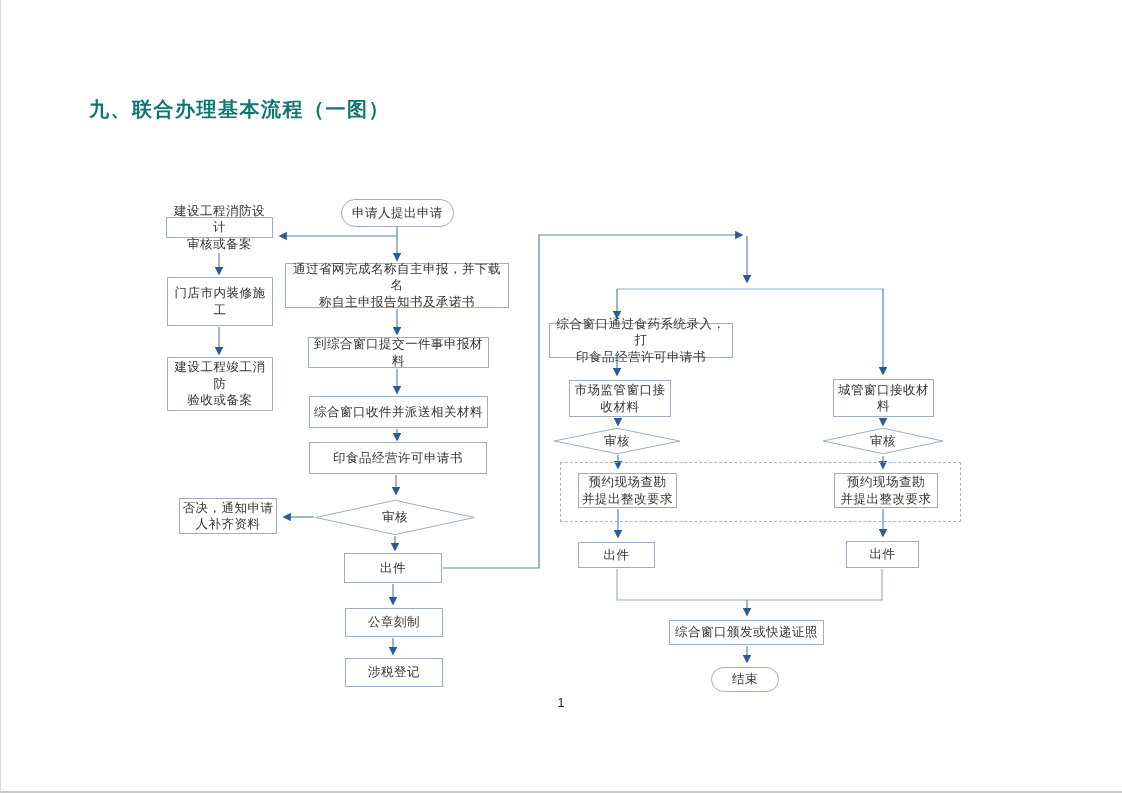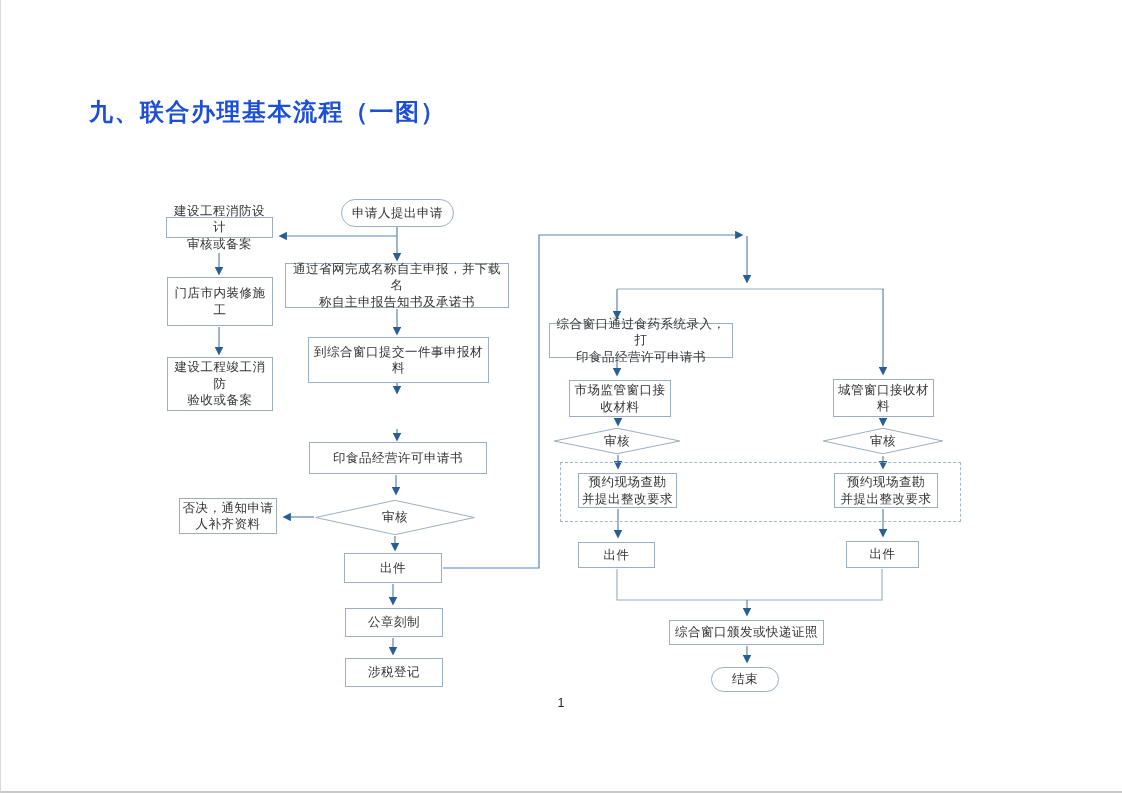--- a/index.html
+++ b/index.html
@@ -4,21 +4,21 @@
 <style>
   html,body { margin:0; padding:0; background:#ffffff; }
   .page {
     position:relative; width:1122px; height:793px; background:#ffffff;
     font-family:"DejaVu Serif", serif; overflow:hidden;
     border-left:1px solid #d9d9d9; border-bottom:2px solid #c9c9c9; box-sizing:border-box;
   }
   .section-heading {
     position:absolute; left:88px; top:96px;
     font-family:"Liberation Sans", sans-serif; font-weight:bold;
-    font-size:24px; letter-spacing:1.5px; color:#1d4ed8; white-space:nowrap;
+    font-size:20px; letter-spacing:1.5px; color:#0f766e; white-space:nowrap;
   }
   .chart-title {
     position:absolute; left:313px; top:137px; display:flex; align-items:baseline;
     color:#141414; white-space:nowrap;
   }
   .chart-title .main { font-size:23px; font-weight:bold; letter-spacing:1px; }
   .chart-title .note { font-size:14.5px; font-weight:normal; letter-spacing:0.5px; }
 
   #connectors { position:absolute; left:0; top:0; width:1122px; height:793px; }
   .flow { stroke:#5b85ae; stroke-width:1.2; fill:none; }
@@ -103,24 +103,27 @@
   <div class="node box" style="left:166px;top:357px;width:106px;height:54px">
     <span class="label">建设工程竣工消防
 验收或备案</span>
   </div>
 
   <div class="node box" style="left:284px;top:263px;width:224px;height:45px">
     <span class="label">通过省网完成名称自主申报，并下载名
 称自主申报告知书及承诺书</span>
   </div>
 
-  <div class="node box" style="left:307px;top:337px;width:181px;height:46px">
+  <div class="node box" style="left:307px;top:337px;width:181px;height:31px">
     <span class="label">到综合窗口提交一件事申报材料</span>
   </div>
 
+  <div class="node box" style="left:308px;top:396px;width:179px;height:32px">
+    <span class="label">综合窗口收件并派送相关材料</span>
+  </div>
 
   <div class="node box" style="left:308px;top:442px;width:178px;height:32px">
     <span class="label">印食品经营许可申请书</span>
   </div>
 
   <div class="node diamond" style="left:313px;top:500px;width:162px;height:35px">
     <svg class="dshape" viewBox="0 0 100 100" preserveAspectRatio="none">
         <polygon points="50,1 99,50 50,99 1,50"></polygon>
       </svg>
     <span class="label">审核</span>

